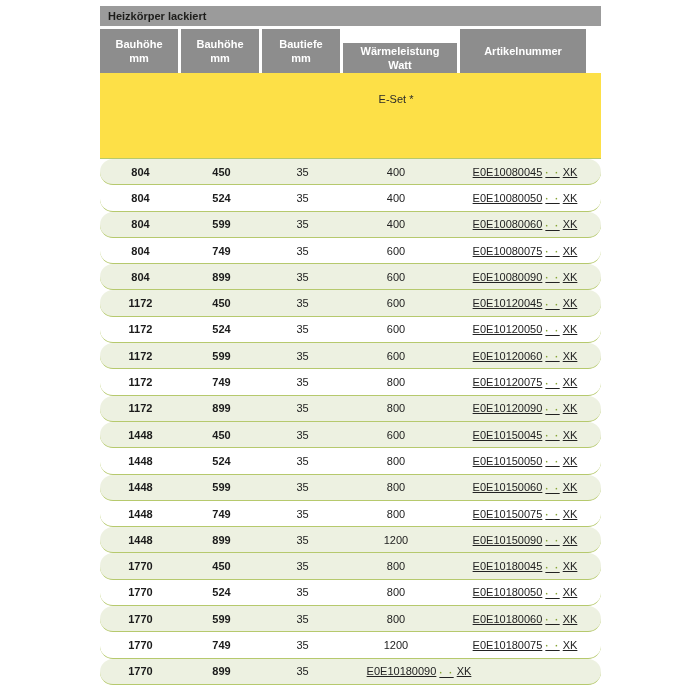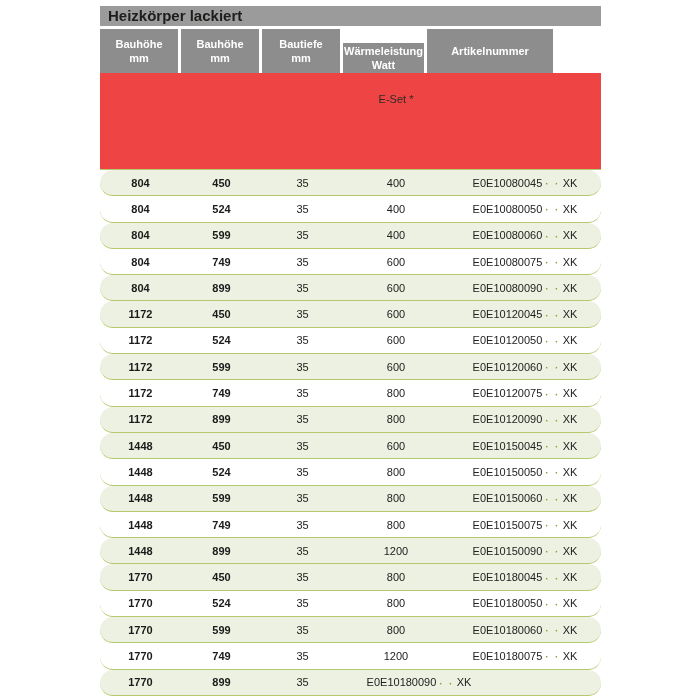--- a/index.html
+++ b/index.html
@@ -12,52 +12,52 @@
   .table-wrap {
     position: absolute;
     left: 100px; top: 6px;
     width: 501px;
   }
   .title-bar {
     height: 20px;
     line-height: 20px;
     background: #9b9b9b;
     color: #1d1d1b;
-    font-size: 15px;
+    font-size: 11px;
     font-weight: bold;
     padding-left: 8px;
     margin-bottom: 3px;
   }
   .header-row { display: flex; height: 44px; }
   .hcell {
     background: #8d8d8d;
     color: #ffffff;
     font-size: 11px;
     font-weight: bold;
     line-height: 14px;
     display: flex;
     flex-direction: column;
     align-items: center;
     justify-content: center;
     text-align: center;
   }
   .hcell.h1, .hcell.h2, .hcell.h3 { width: 78px; margin-right: 3px; }
-  .hcell.h4 { width: 81px; margin-right: 3px; margin-top: 14px; }
+  .hcell.h4 { width: 114px; margin-right: 3px; margin-top: 14px; }
   .hcell.h5 { width: 126px; }
 
   .subheader {
-    height: 97px;
+    height: 86px;
     display: flex;
-    background: #ef4444;
+    background: #fde047;
     border-bottom: 1px solid #b6c96d;
   }
   .scell { display: flex; justify-content: center; align-items: flex-start; }
   .c1, .c2, .c3 { width: 81px; }
   .c4 { width: 106px; }
-  .c5 { width: 152px; }
+  .c5 { width: 152px; text-decoration: underline; }
   .eset {
     padding-top: 20px;
     font-size: 11px;
     color: #2b2b2b;
   }
 
   .tbody { width: 501px; }
   .tr {
     display: flex;
     height: 26.3px;

